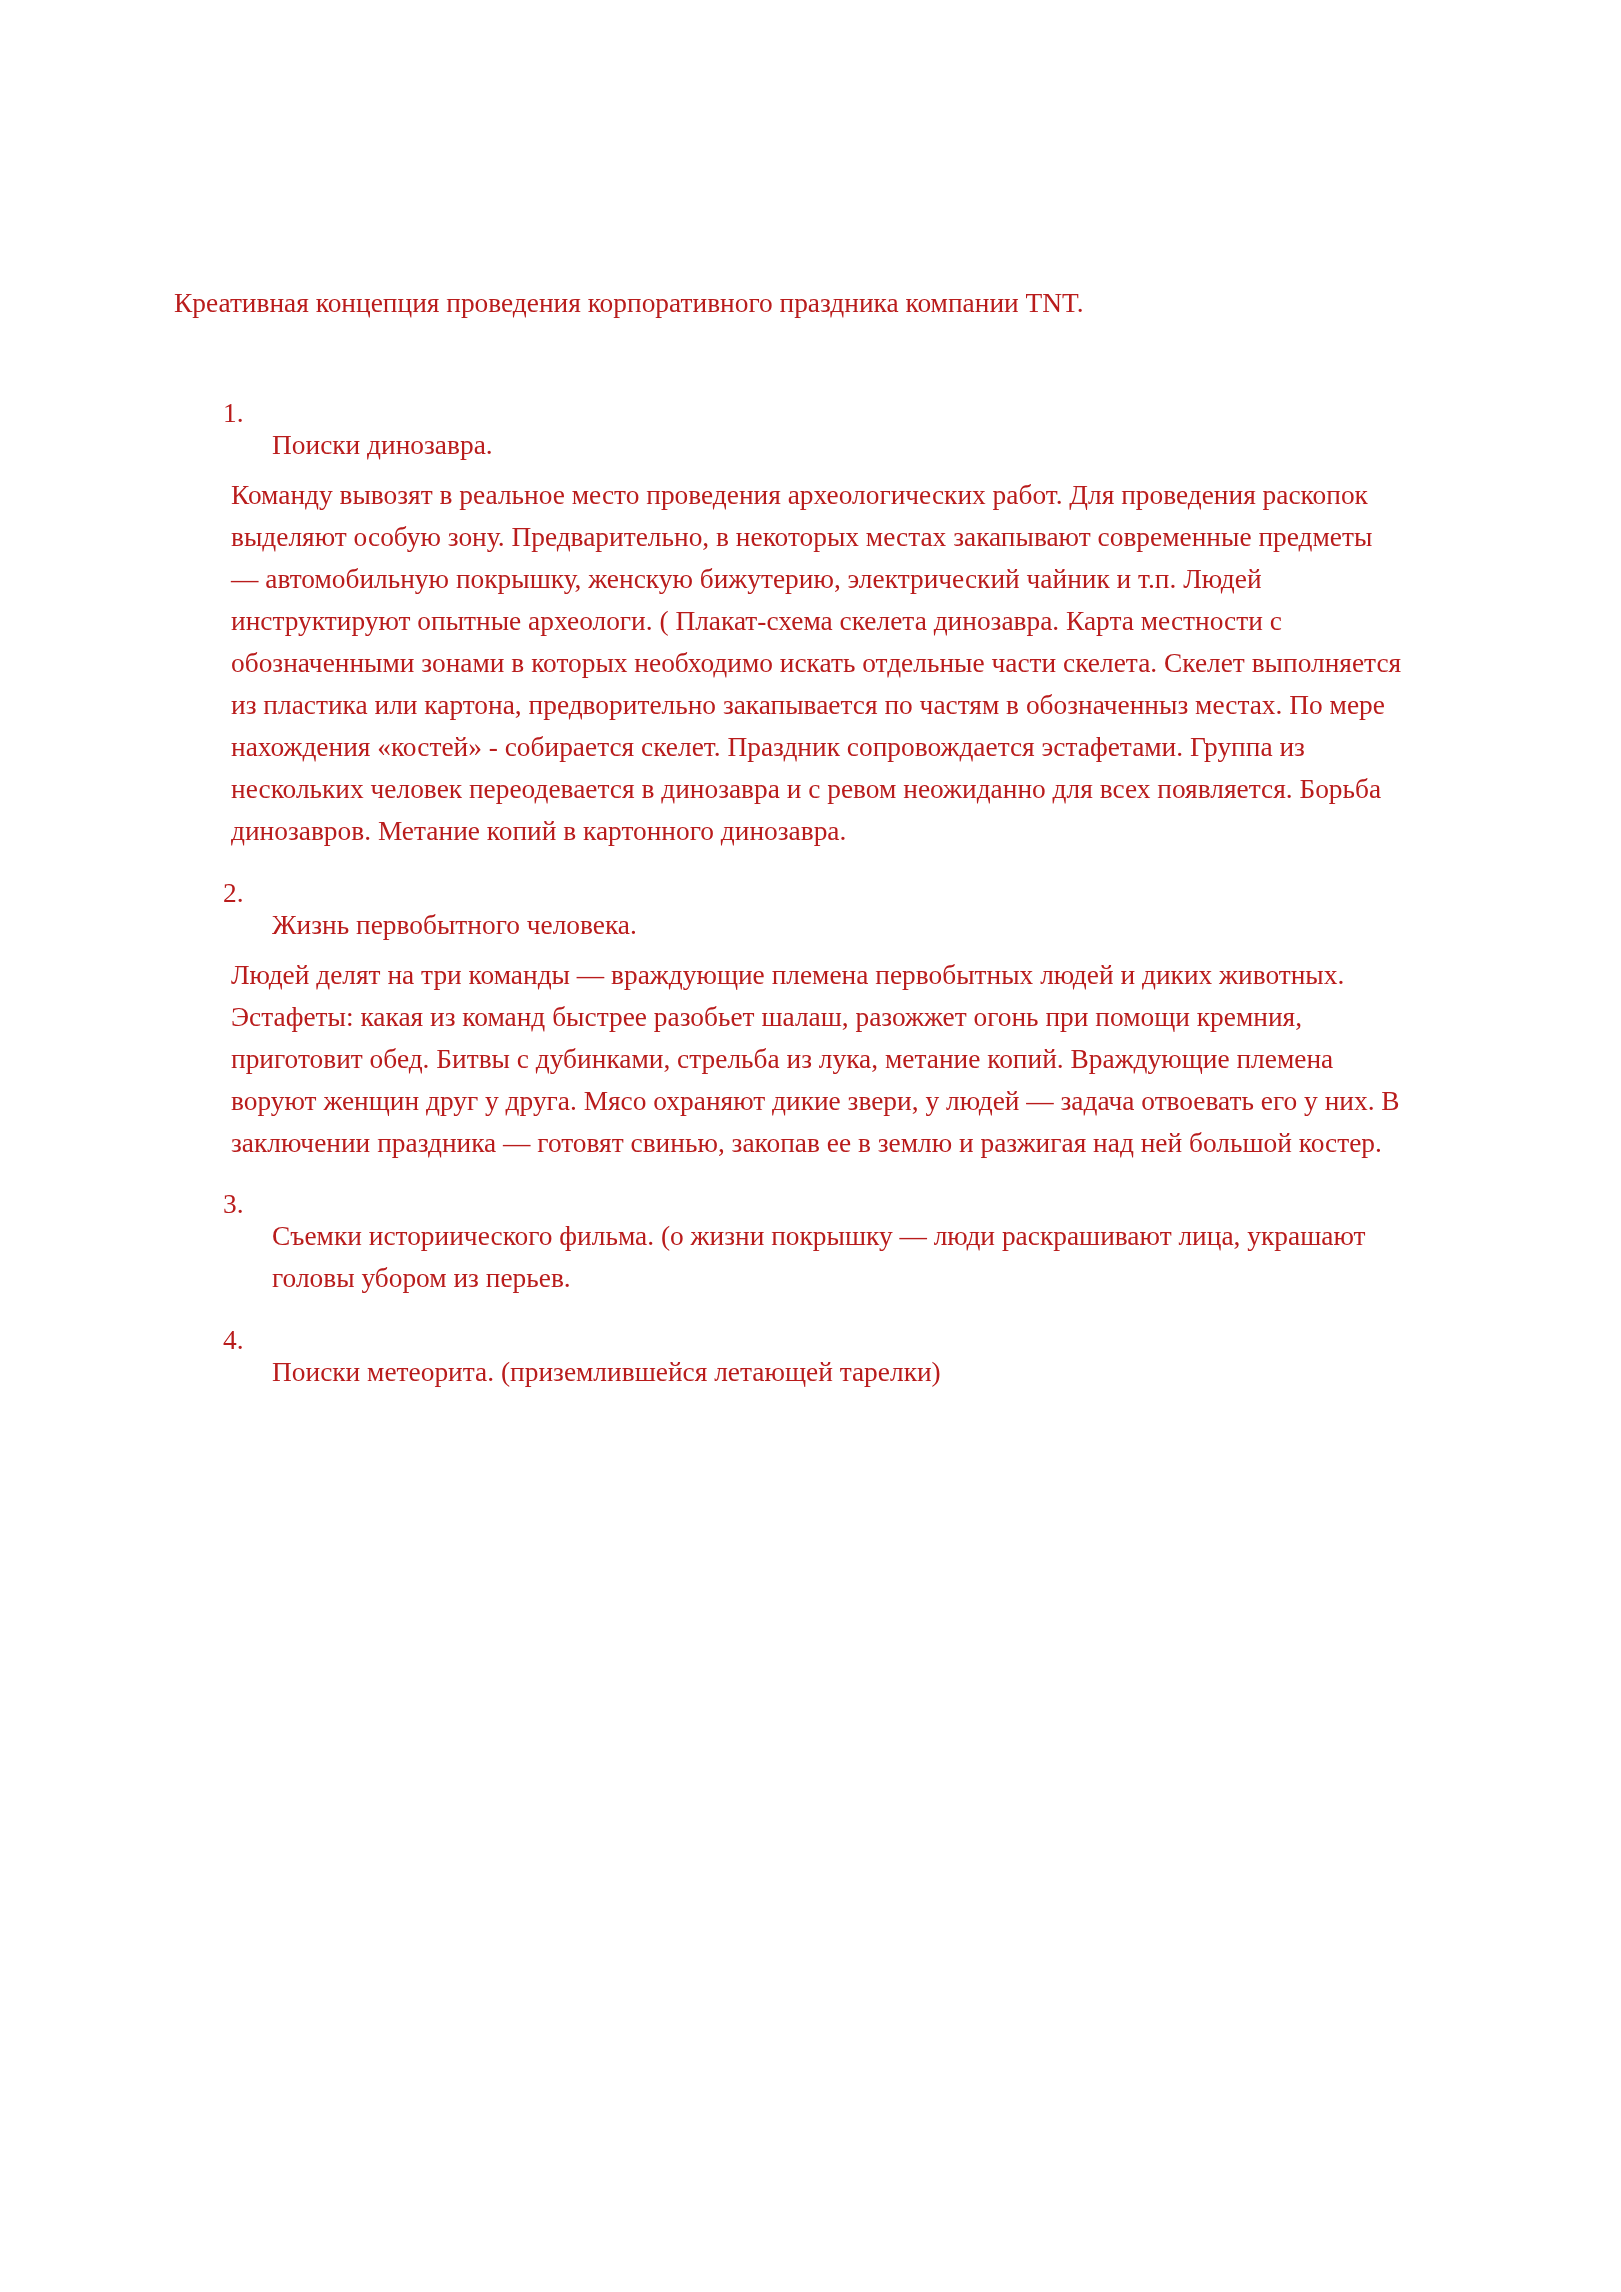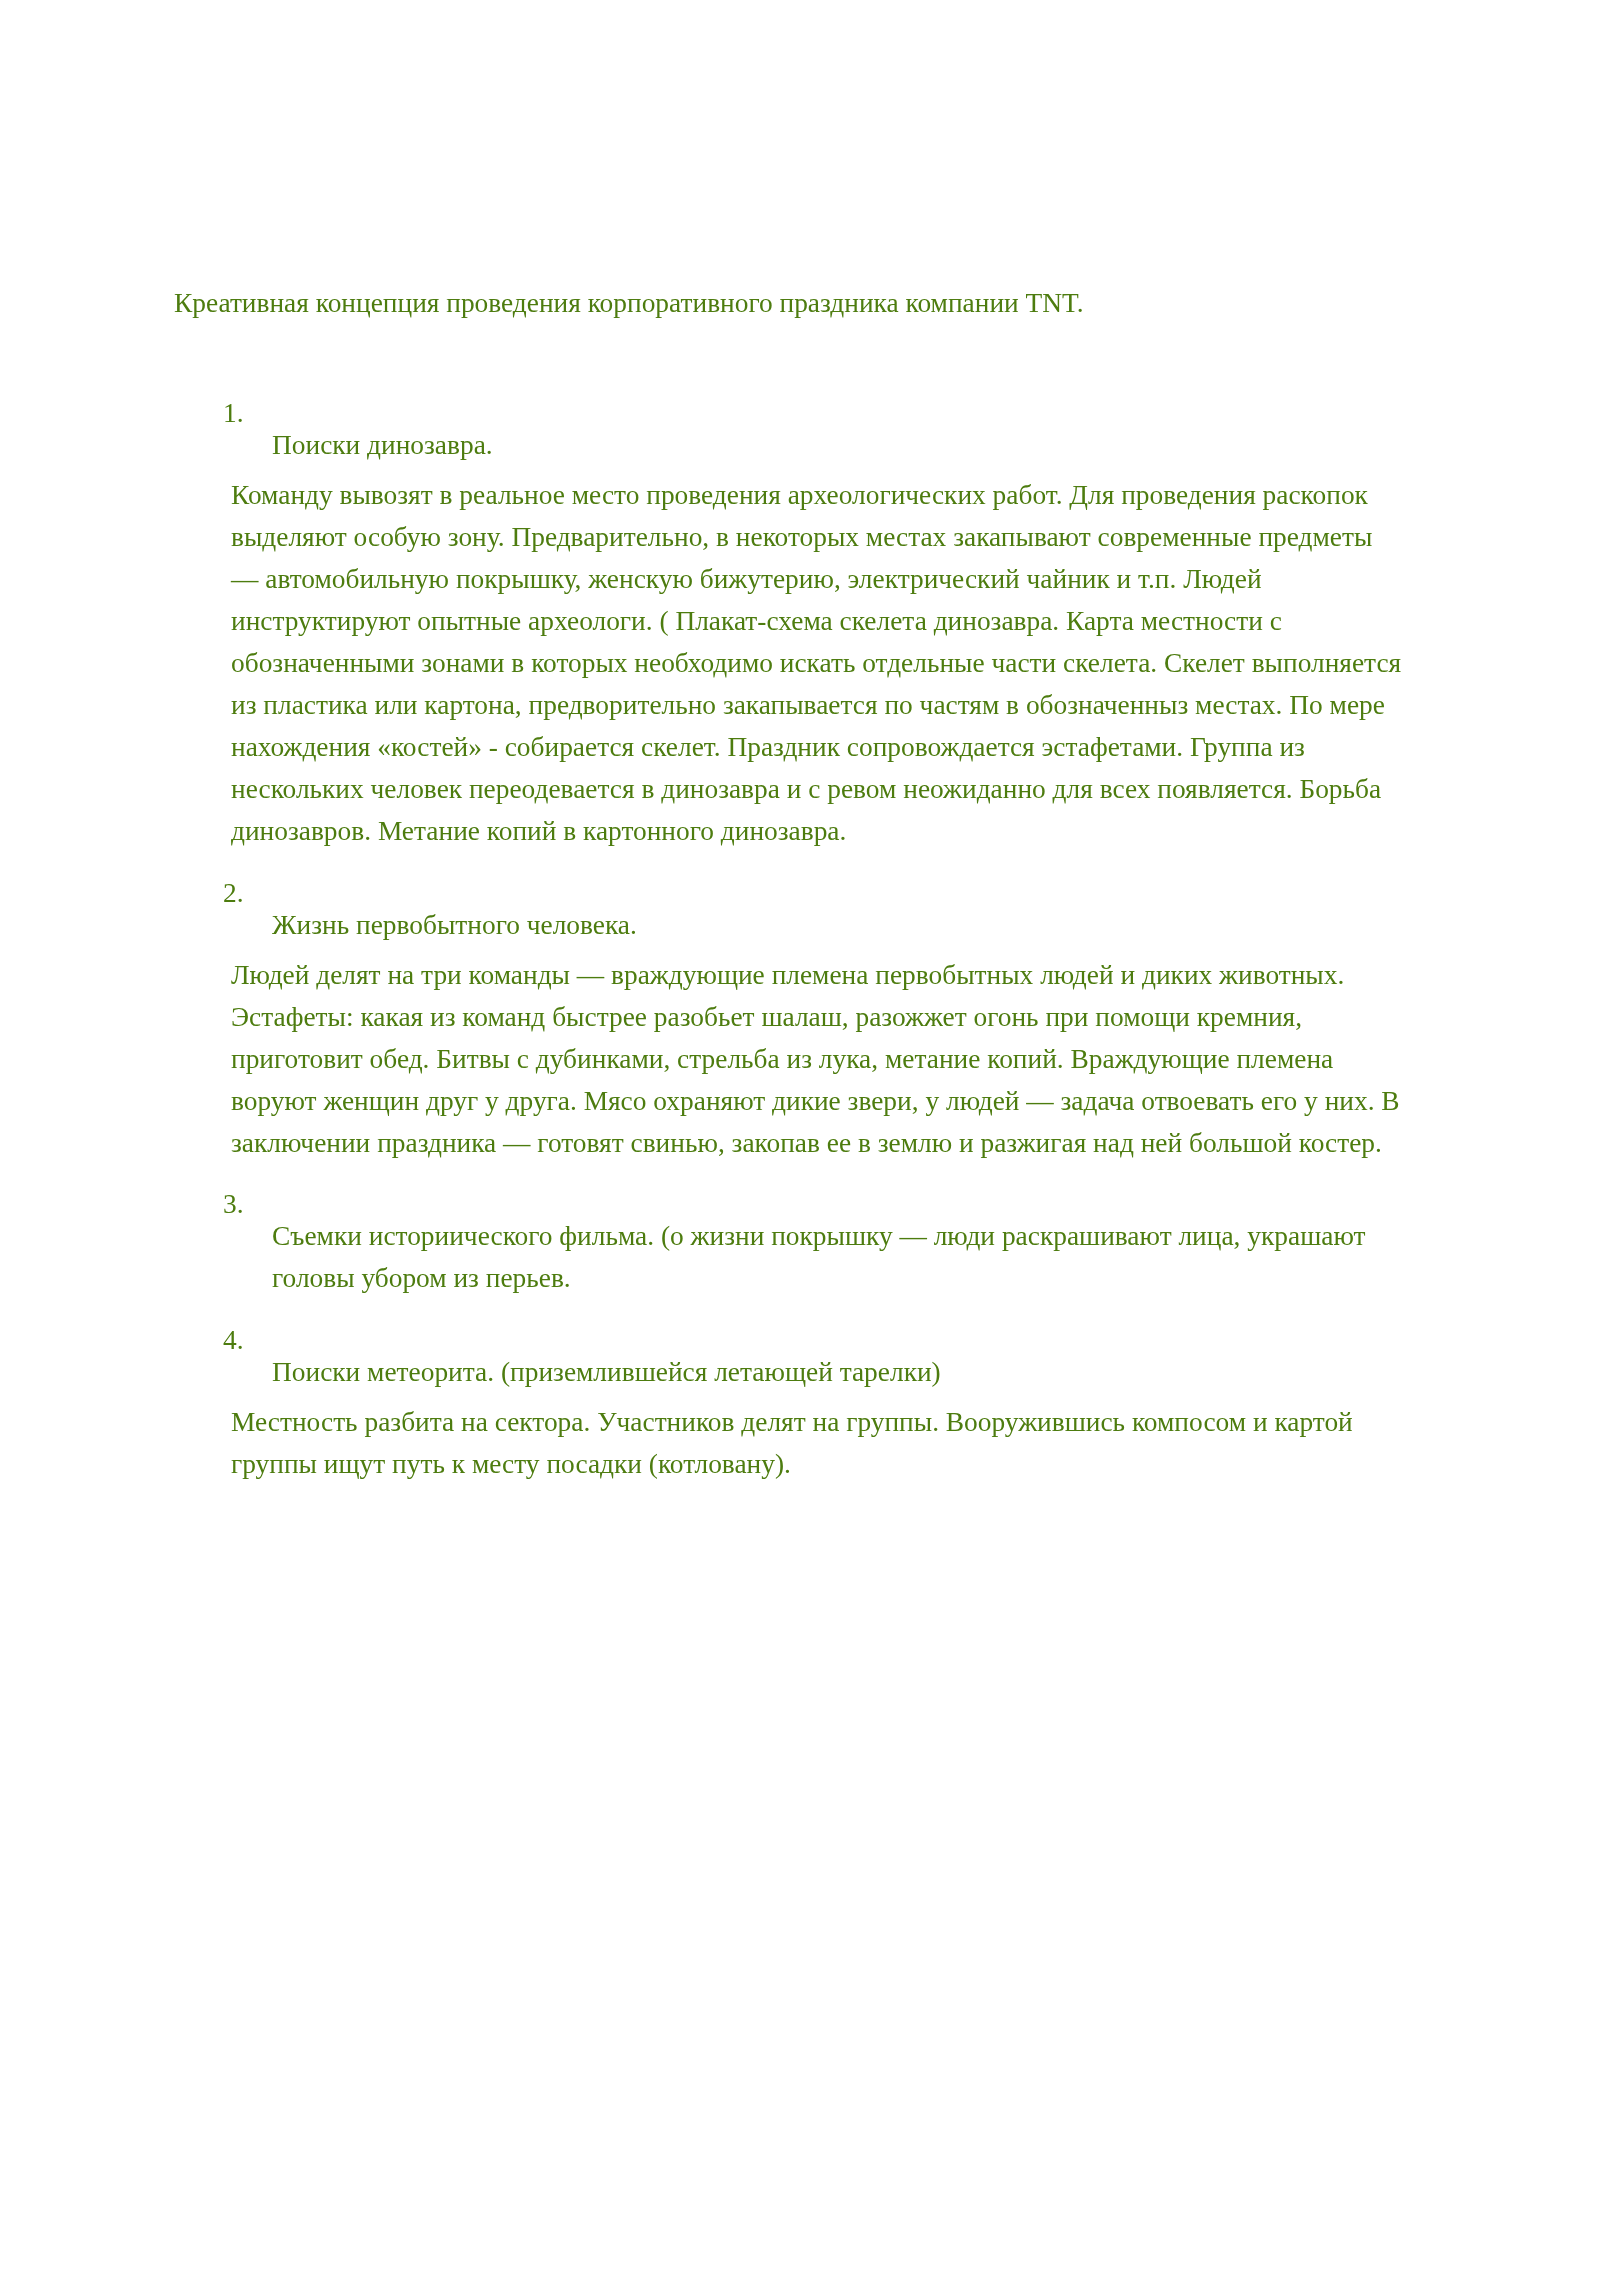--- a/index.html
+++ b/index.html
@@ -5,21 +5,21 @@
   html, body {
     margin: 0;
     padding: 0;
     background: #ffffff;
   }
   .page {
     position: relative;
     width: 1621px;
     height: 2058px;
     background: #ffffff;
-    color: #4d7c0f;
+    color: #b91c1c;
     font-family: "Liberation Serif", "DejaVu Serif", serif;
     font-size: 27.4px;
     line-height: 42px;
     overflow: hidden;
   }
   .doc-title {
     position: absolute;
     left: 174px;
     top: 282px;
     width: 1313px;
@@ -95,19 +95,17 @@
         <span class="item-heading">Съемки историического фильма. (о жизни покрышку — люди раскрашивают лица, украшают
 головы убором из перьев.</span>
       </div>
     </div>
 
     <div class="section">
       <div class="item-head">
         <span class="item-num">4.</span>
         <span class="item-heading">Поиски метеорита. (приземлившейся летающей тарелки)</span>
       </div>
-      <p class="para">Местность разбита на сектора. Участников делят на группы. Вооружившись компосом и картой
-группы ищут путь к месту посадки (котловану).</p>
     </div>
 
   </div>
 </div>
 
 
 </body></html>

